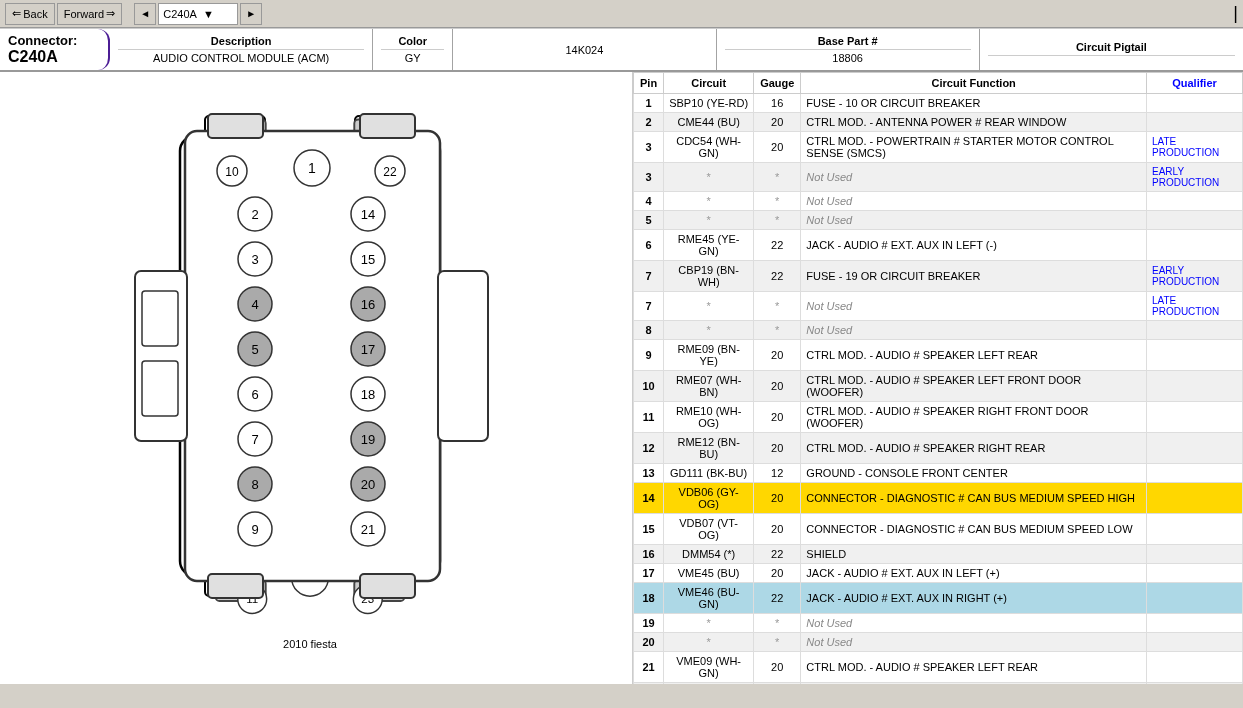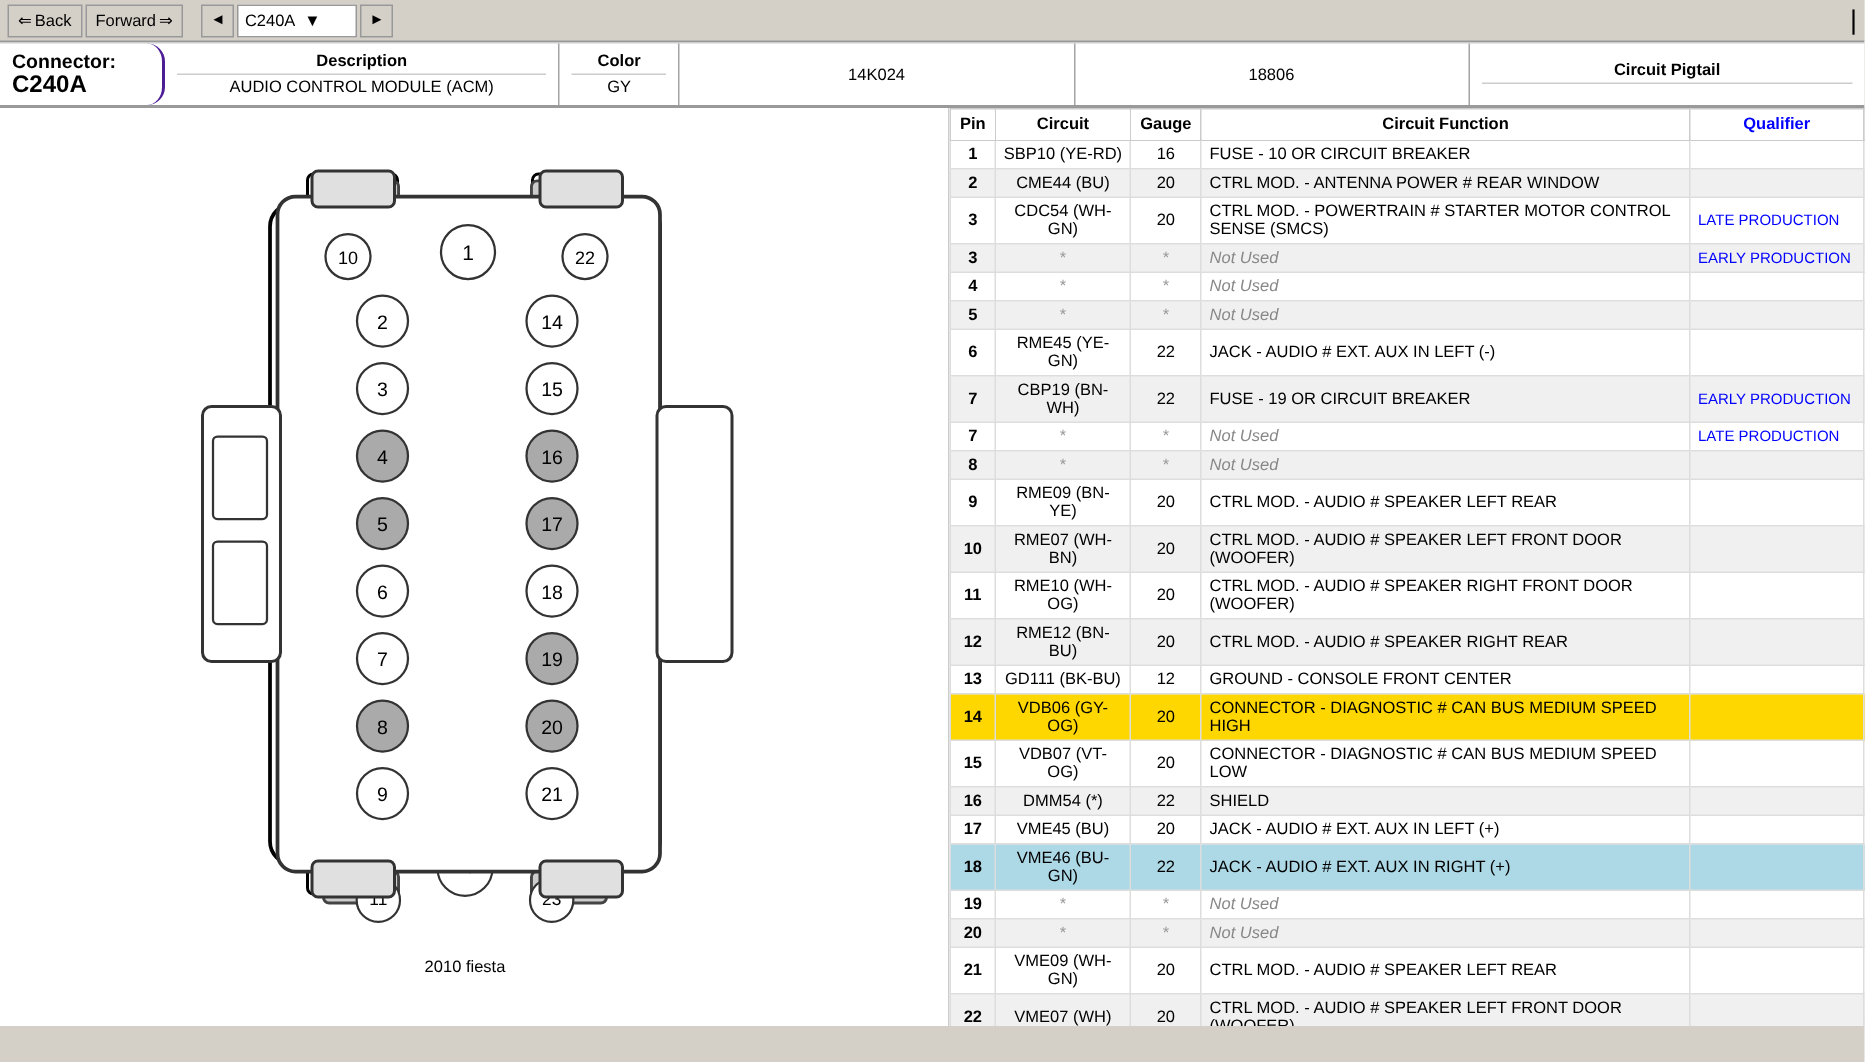--- a/index.html
+++ b/index.html
@@ -111,21 +111,21 @@
       border: 1px solid #ddd;
       padding: 3px 5px;
       vertical-align: middle;
     }
     table.pin-table tr:nth-child(even) td { background: #f0f0f0; }
     table.pin-table tr:nth-child(odd) td { background: white; }
     .pin-col { text-align: center; width: 28px; }
     .circuit-col { width: 90px; text-align: center; }
     .gauge-col { width: 45px; text-align: center; }
     .function-col { }
-    .qualifier-col { width: 116px; color: blue; font-size: 10px; }
+    .qualifier-col { width: 96px; color: blue; font-size: 10px; }
   </style>
 </head>
 <body>
 
 <div class="toolbar">
   <div class="toolbar-left">
     <button class="nav-btn">
       <span>⇐</span>
       <span>Back</span>
     </button>
@@ -156,20 +156,21 @@
     <div class="header-value">AUDIO CONTROL MODULE (ACM)</div>
   </div>
   <div class="header-cell">
     <div class="header-label">Color</div>
     <div class="header-value">GY</div>
   </div>
   <div class="header-cell">
     <div class="header-value">14K024</div>
   </div>
   <div class="header-cell">
+    <div class="header-label">Base Part #</div>
     <div class="header-value">18806</div>
   </div>
   <div class="header-cell">
     <div class="header-label">Circuit Pigtail</div>
     <div class="header-value"></div>
   </div>
 </div>
 
 <div class="main-area">
 

